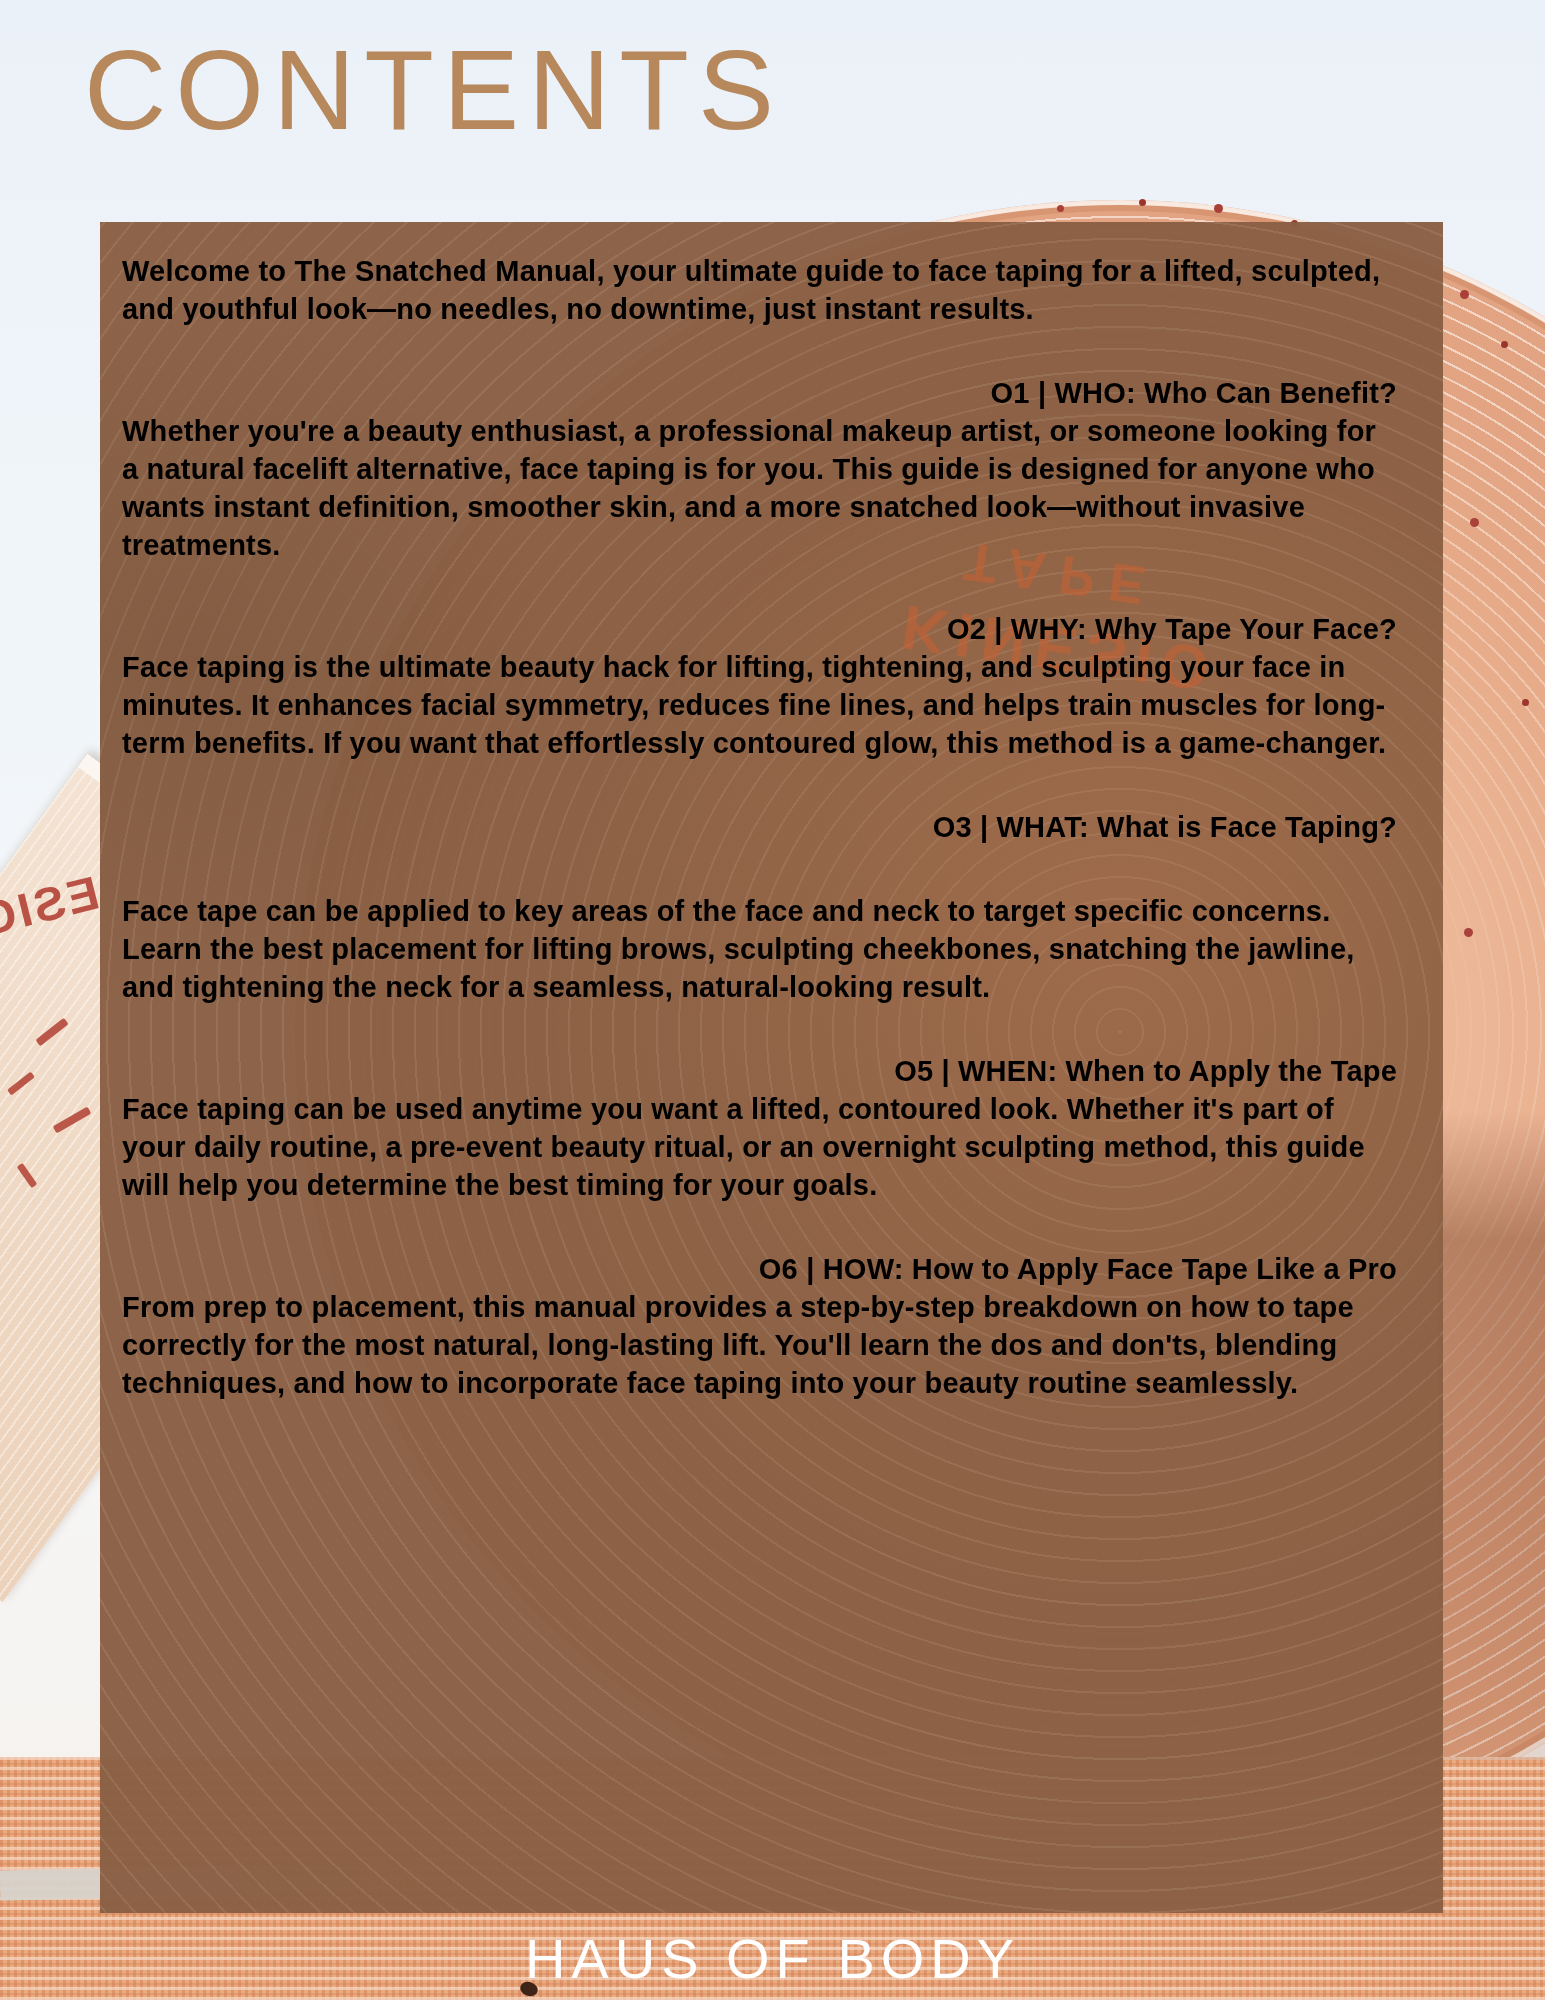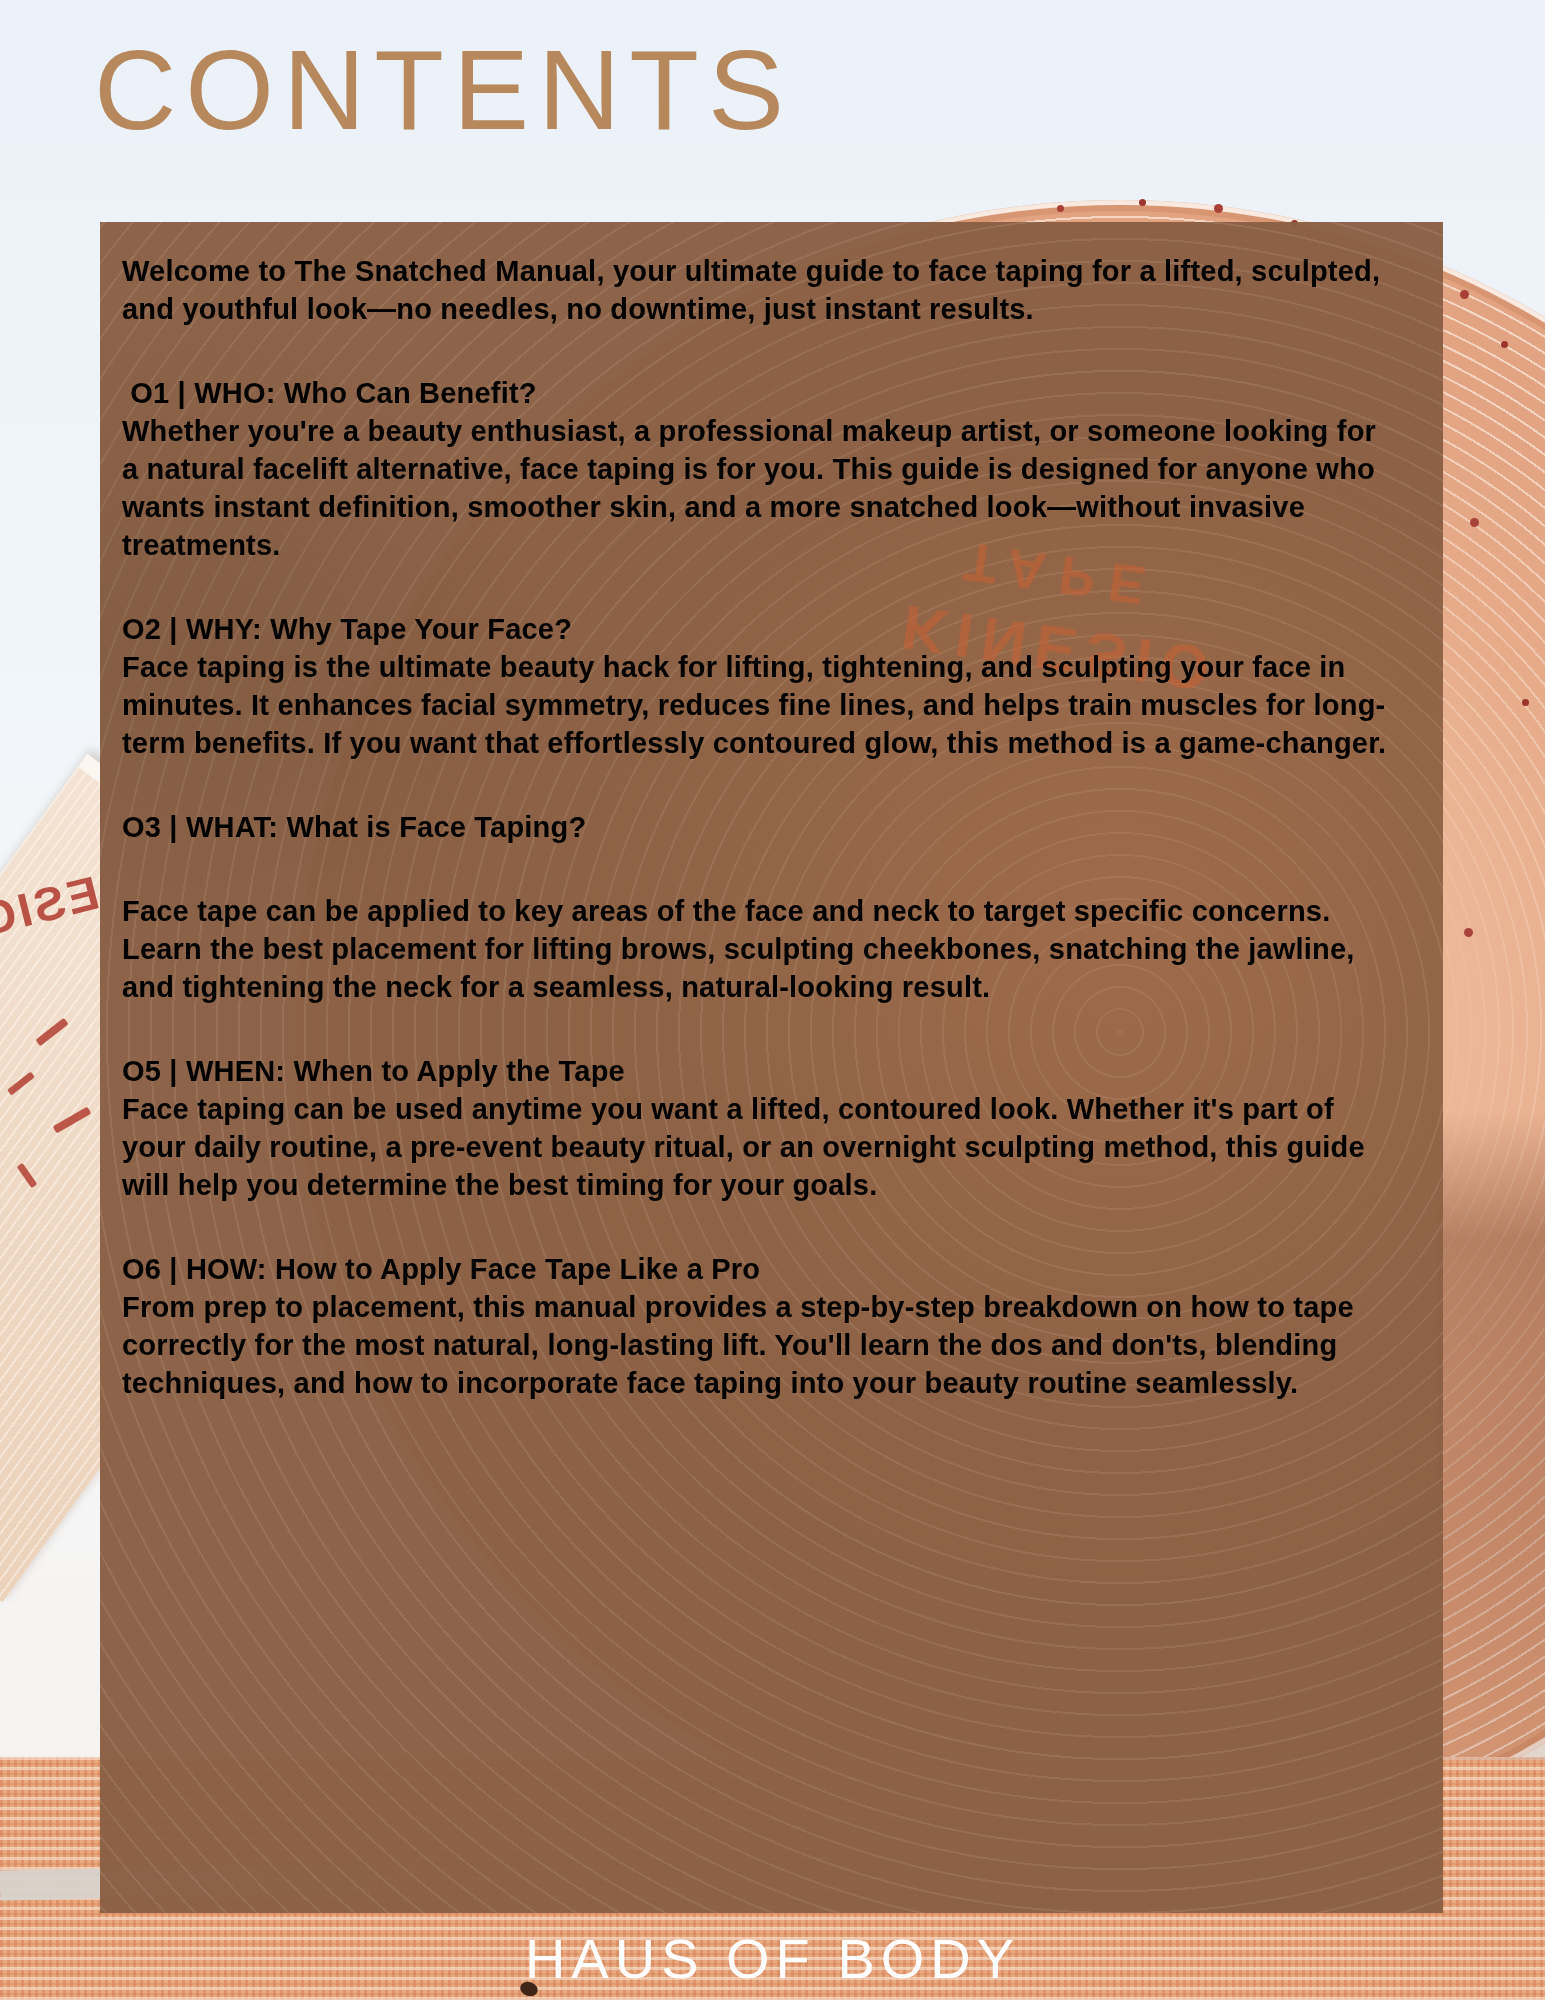--- a/index.html
+++ b/index.html
@@ -82,25 +82,25 @@
   }
   .box-brand .b1{font-size:62px; letter-spacing:9px;}
   .box-brand .b2{font-size:54px; letter-spacing:14px; margin-top:10px;}
   .box-content{
     position:relative; z-index:3;
     padding:30px 46px 30px 22px;
     color:#000000; font-size:29px; line-height:38px; font-weight:bold; letter-spacing:0.2px;
   }
   .box-content p{margin:0;}
   .toc-section{margin-top:46px;}
-  .toc-heading{white-space:pre-wrap;}
+  .toc-heading{white-space:pre-wrap;text-align:right;}
   .outro{margin-top:46px;}
   
   .title{
-    position:absolute; left:94px; top:24px;
+    position:absolute; left:84px; top:24px;
     font-size:114px; letter-spacing:9px; color:#b6885c; font-weight:400;
   }
   .footer-brand{
     position:absolute; left:0; top:1926px; width:100%; text-align:center;
     color:#ffffff; font-size:56px; letter-spacing:6px; font-weight:400;
   }
   .bottom-dot{
     position:absolute; left:520px; top:1982px; width:18px; height:14px;
     border-radius:50%; background:#3f2418; transform:rotate(20deg);
   }

